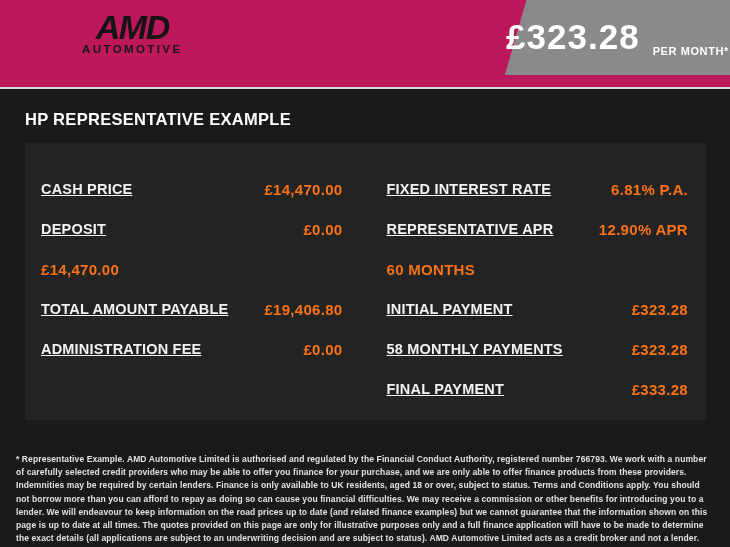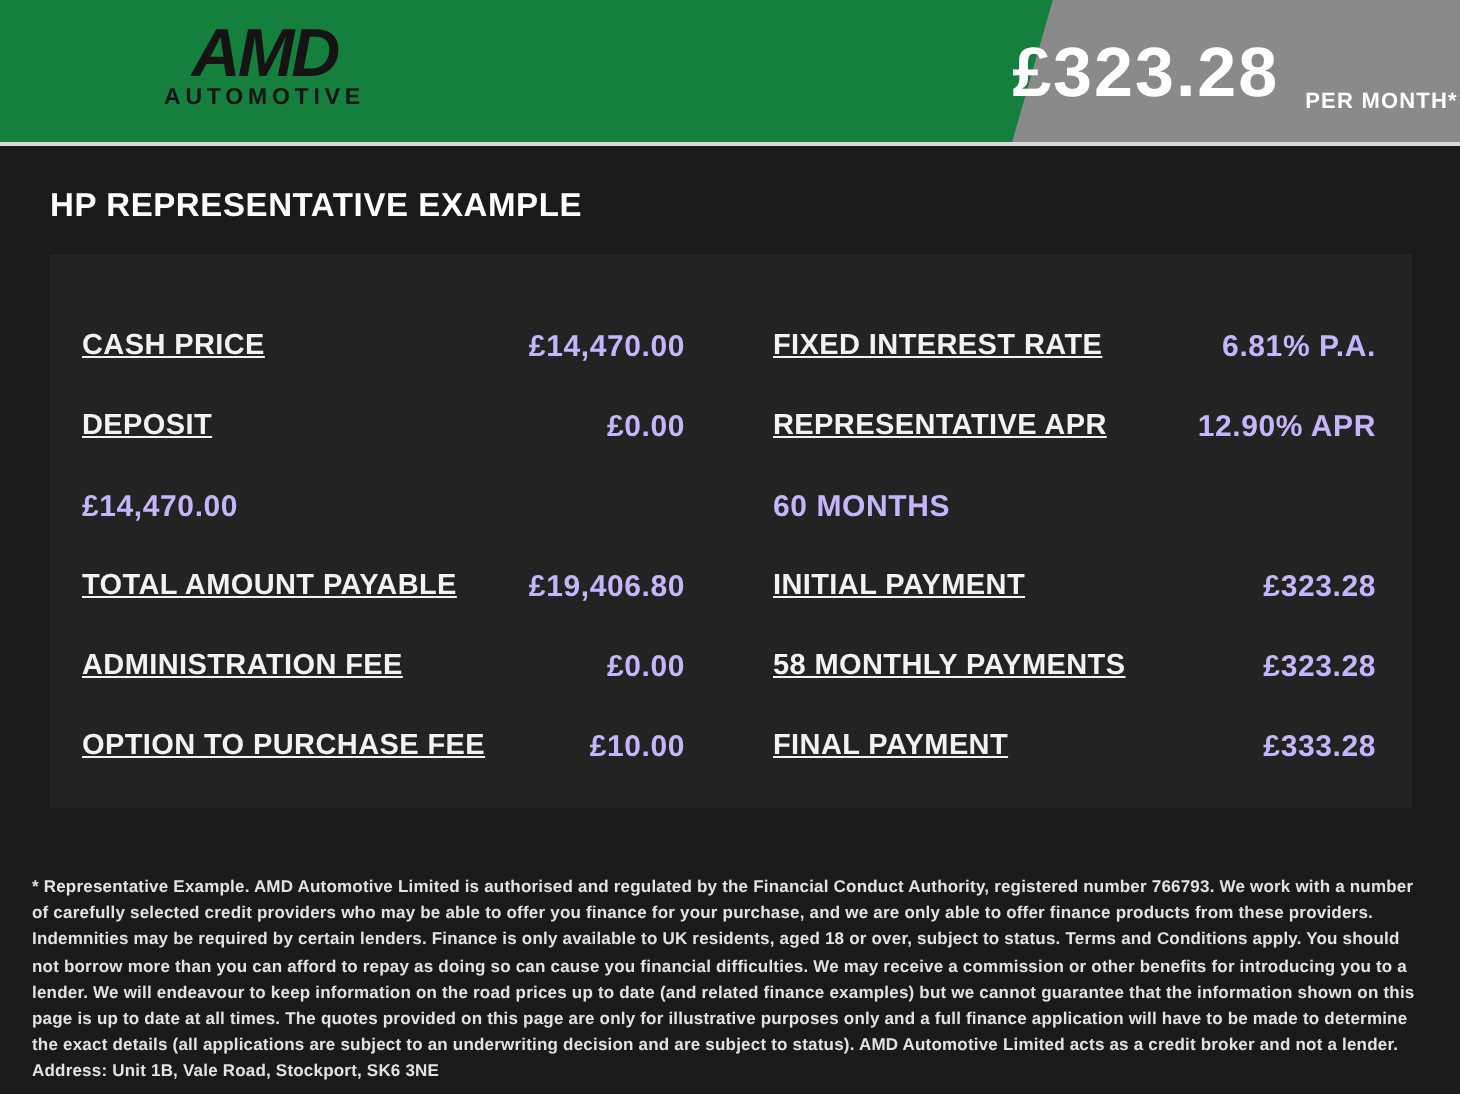--- a/index.html
+++ b/index.html
@@ -6,22 +6,22 @@
   html,body { width:730px; height:547px; }
   body {
     font-family:"Liberation Sans", sans-serif;
     background:#1a1a1a;
     overflow:hidden;
   }
 
   
   .header {
     position:relative;
-    height:73px;
-    background:#15803d;
+    height:89px;
+    background:#be185d;
     border-bottom:2px solid #d8d8d8;
     overflow:hidden;
   }
   .logo {
     position:absolute;
     left:82px; top:11px;
     text-align:center;
     color:#141414;
     user-select:none;
   }
@@ -97,21 +97,21 @@
     font-size:14.5px;
     font-weight:bold;
     letter-spacing:0.2px;
     color:#f2f2f2;
     text-decoration:underline;
   }
   .row-value {
     font-size:15px;
     font-weight:bold;
     letter-spacing:0.3px;
-    color:#c4b5fd;
+    color:#f97316;
     text-align:center;
   }
 
   
   .disclaimer {
     padding:33px 16px 0 16px;
     font-size:8.5px;
     font-weight:bold;
     line-height:13.2px;
     color:#e2e2e2;
@@ -150,24 +150,20 @@
         <span class="row-value">£14,470.00</span>
       </div>
       <div class="row">
         <span class="row-label">TOTAL AMOUNT PAYABLE</span>
         <span class="row-value">£19,406.80</span>
       </div>
       <div class="row">
         <span class="row-label">ADMINISTRATION FEE</span>
         <span class="row-value">£0.00</span>
       </div>
-      <div class="row">
-        <span class="row-label">OPTION TO PURCHASE FEE</span>
-        <span class="row-value">£10.00</span>
-      </div>
     </div>
     <div class="col">
       <div class="row">
         <span class="row-label">FIXED INTEREST RATE</span>
         <span class="row-value">6.81% P.A.</span>
       </div>
       <div class="row">
         <span class="row-label">REPRESENTATIVE APR</span>
         <span class="row-value">12.90% APR</span>
       </div>

